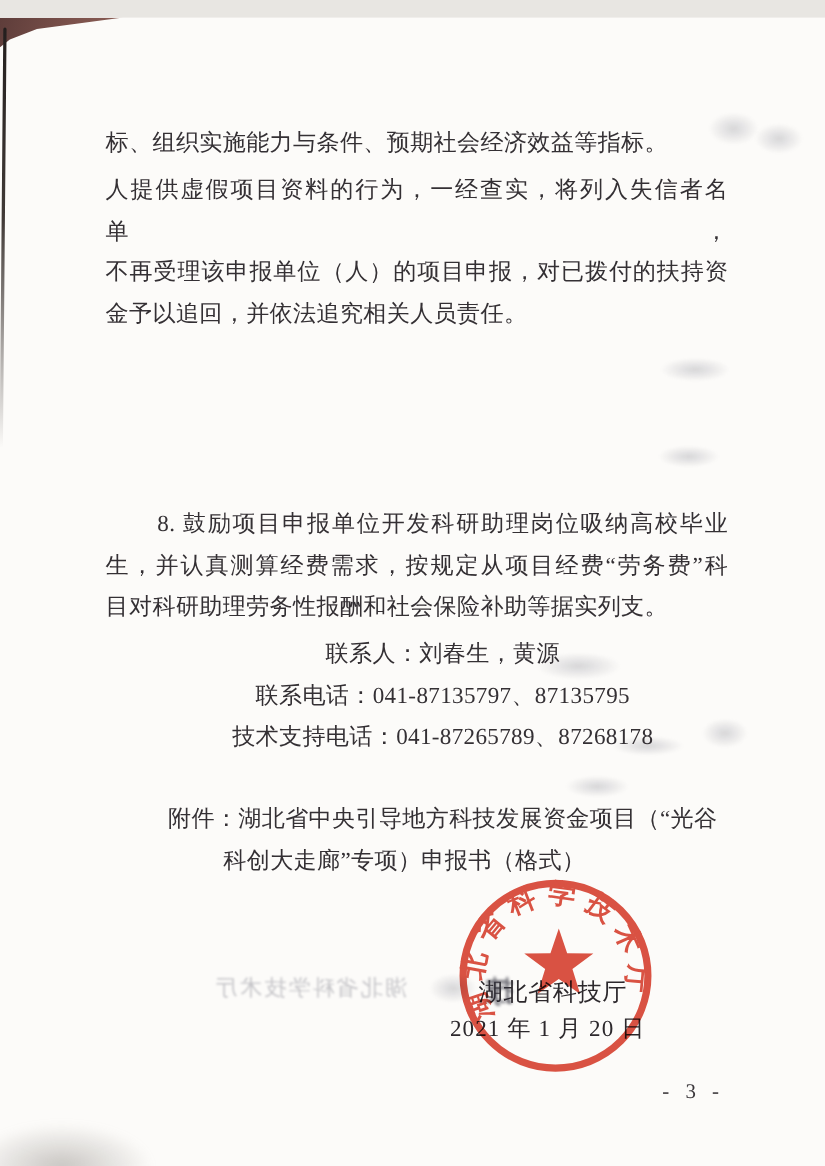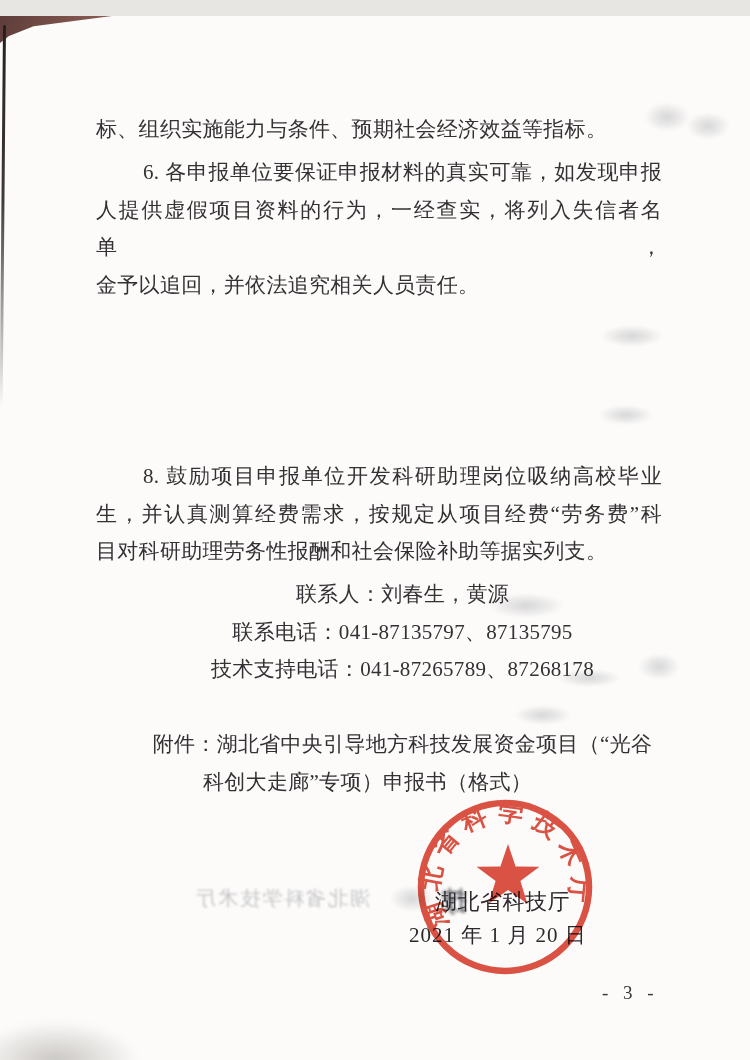--- a/index.html
+++ b/index.html
@@ -109,22 +109,22 @@
   <div class="smudge s8"></div>
   <div class="smudge s9"></div>
 
   <div class="ghost-text">湖北省科学技术厅</div>
 
   <div class="block" id="blk-intro">
     <div class="line">标、组织实施能力与条件、预期社会经济效益等指标。</div>
   </div>
 
   <div class="block" id="blk-p6">
-    <div class="line indent fill">6. 各申报单位要保证申报材料的真实可靠，如发现申报</div>
     <div class="line fill">人提供虚假项目资料的行为，一经查实，将列入失信者名单，</div>
+    <div class="line fill">不再受理该申报单位（人）的项目申报，对已拨付的扶持资</div>
     <div class="line">金予以追回，并依法追究相关人员责任。</div>
   </div>
 
 
   <div class="block" id="blk-p8">
     <div class="line indent fill">8. 鼓励项目申报单位开发科研助理岗位吸纳高校毕业</div>
     <div class="line fill">生，并认真测算经费需求，按规定从项目经费“劳务费”科</div>
     <div class="line">目对科研助理劳务性报酬和社会保险补助等据实列支。</div>
   </div>
 

